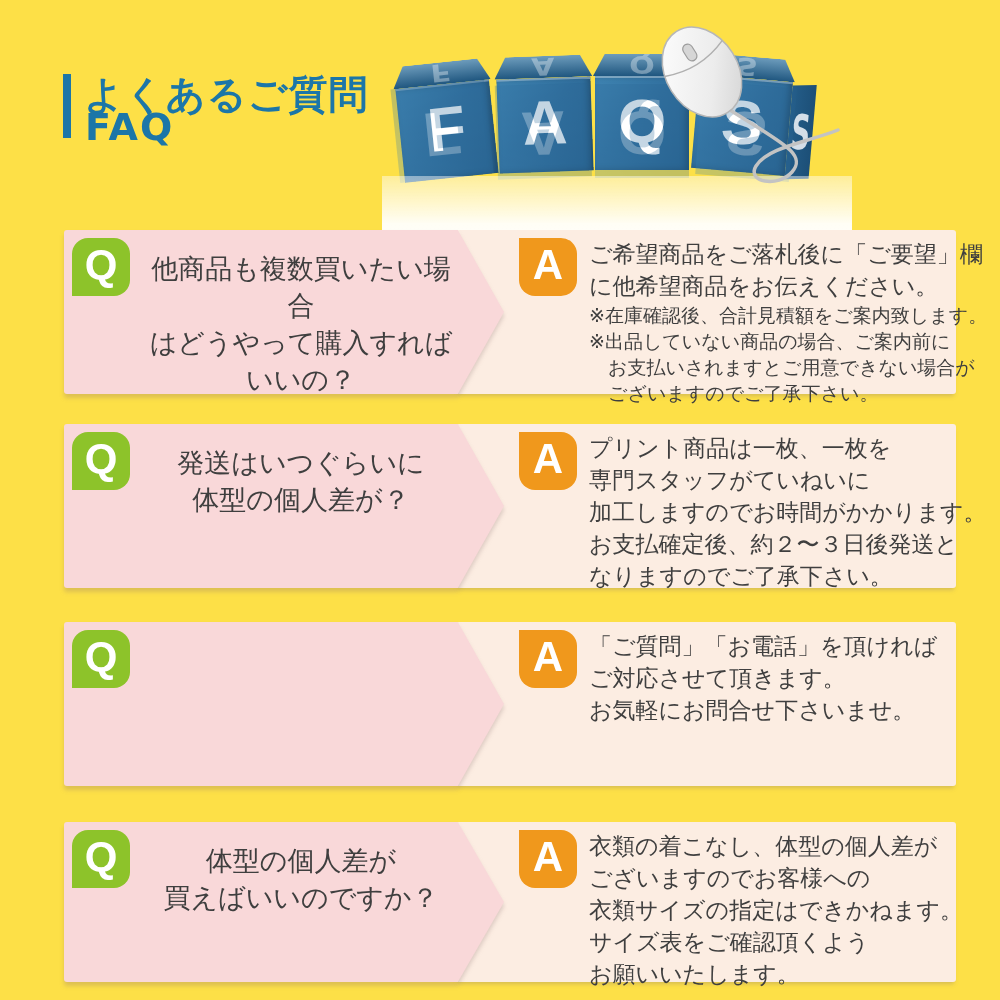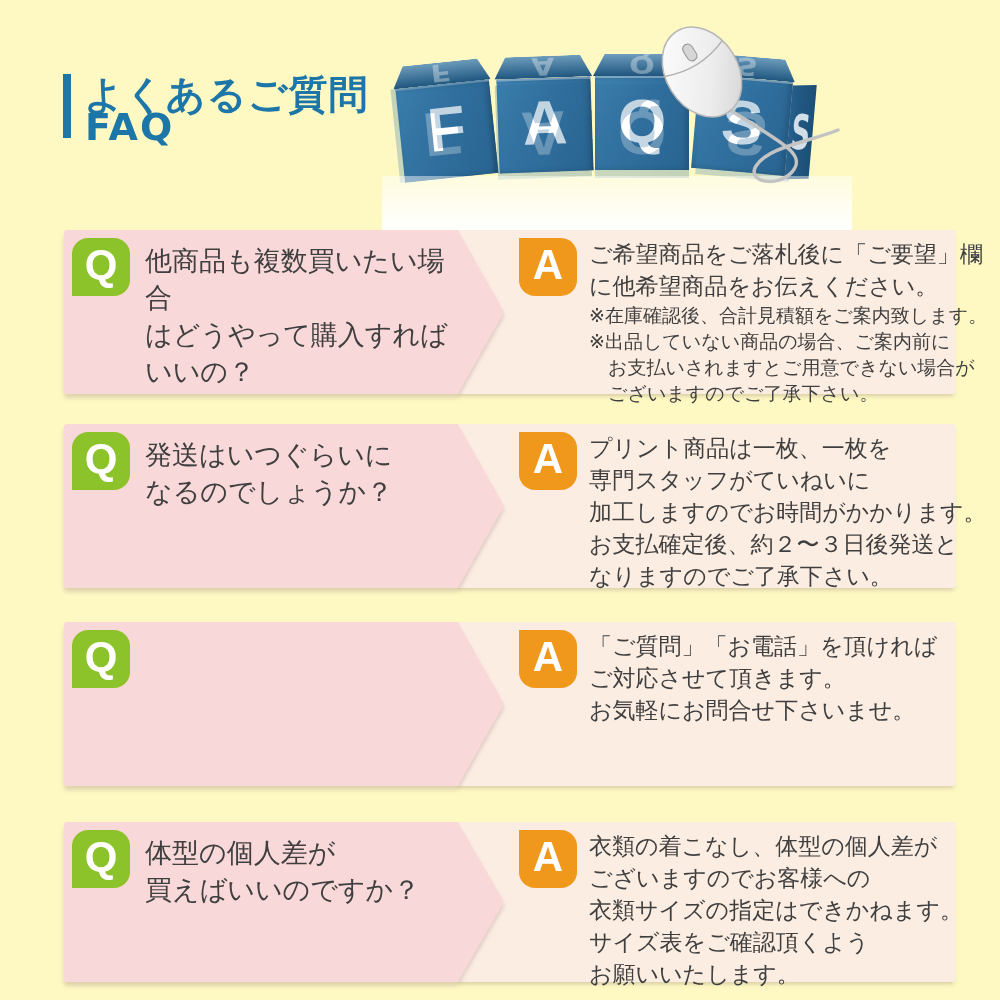--- a/index.html
+++ b/index.html
@@ -1,18 +1,18 @@
 <!DOCTYPE html>
 <html><head>
 <meta charset="utf-8">
 <style>
   * { margin:0; padding:0; box-sizing:border-box; }
   html,body { background:#ffffff; }
   body { font-family:"DejaVu Sans","Liberation Sans",sans-serif; }
-  .page { position:relative; width:1000px; height:1000px; background:#fef9c3; overflow:hidden; }
+  .page { position:relative; width:1000px; height:1000px; background:#fde047; overflow:hidden; }
 
   
   .hdr { position:absolute; left:63px; top:68px; }
   .accent-bar { position:absolute; left:0; top:6px; width:8px; height:64px; background:#1c76a8; }
   .page-title { position:absolute; left:21px; top:0; font-size:39px; font-weight:600; color:#1c76a8; white-space:nowrap; letter-spacing:1px; }
   .page-subtitle { position:absolute; left:22px; top:37px; font-size:38px; font-weight:bold; color:#1c76a8; letter-spacing:2px; }
 
   
   .hero { position:absolute; left:392px; top:28px; width:450px; height:210px; }
   .cube { position:absolute; width:94px; height:94px; }
@@ -56,22 +56,22 @@
                   box-shadow:0 4px 4px -2px rgba(140,120,110,.35); }
   .q-wrap { position:absolute; left:0; top:0; bottom:0; width:440px; filter:drop-shadow(0 4px 2px rgba(140,110,110,.28)); }
   .question-panel { position:absolute; inset:0; background:#f9d8d9; border-radius:3px 0 0 3px;
                     clip-path:polygon(0 0,89.5% 0,100% 50%,89.5% 100%,0 100%); }
   .q-badge { position:absolute; left:8px; top:8px; width:58px; height:58px; background:#8dc32a; color:#fff;
              border-radius:16px 16px 16px 0; display:flex; align-items:center; justify-content:center;
              font-size:42px; font-weight:bold; font-family:"Liberation Sans",sans-serif; padding-bottom:4px; }
   .a-badge { position:absolute; left:455px; top:8px; width:58px; height:58px; background:#f0981c; color:#fff;
              border-radius:0 16px 16px 16px; display:flex; align-items:center; justify-content:center;
              font-size:42px; font-weight:bold; font-family:"Liberation Sans",sans-serif; padding-bottom:4px; }
-  .question-text { position:absolute; left:81px; top:12px; width:312px; font-size:27px; line-height:37px;
-                   color:#3f3f3f; white-space:pre-line; }
+  .question-text { position:absolute; left:81px; top:20px; width:312px; font-size:27px; line-height:37px;
+                   color:#3f3f3f; white-space:pre-line;text-align:center; }
   .answer-text { position:absolute; left:525px; top:8px; width:420px; color:#3f3f3f; }
   .answer-main { font-size:23px; line-height:32px; white-space:pre-line; }
   .answer-note { font-size:19px; line-height:26px; white-space:pre-line; }
 </style>
 </head>
 <body>
 
 <div class="page">
 
   <div class="hdr">
@@ -178,21 +178,21 @@
     </div>
   </section>
 
   <section class="faq-row row-2">
     <div class="answer-panel"></div>
     <div class="q-wrap">
       <div class="question-panel"></div>
     </div>
     <div class="q-badge">Q</div>
     <div class="question-text">発送はいつぐらいに
-なるのでしょうか？</div>
+体型の個人差が？</div>
     <div class="a-badge">A</div>
     <div class="answer-text">
       <p class="answer-main">プリント商品は一枚、一枚を
 専門スタッフがていねいに
 加工しますのでお時間がかかります。
 お支払確定後、約２〜３日後発送と
 なりますのでご了承下さい。</p>
       <p class="answer-note"></p>
     </div>
   </section>

